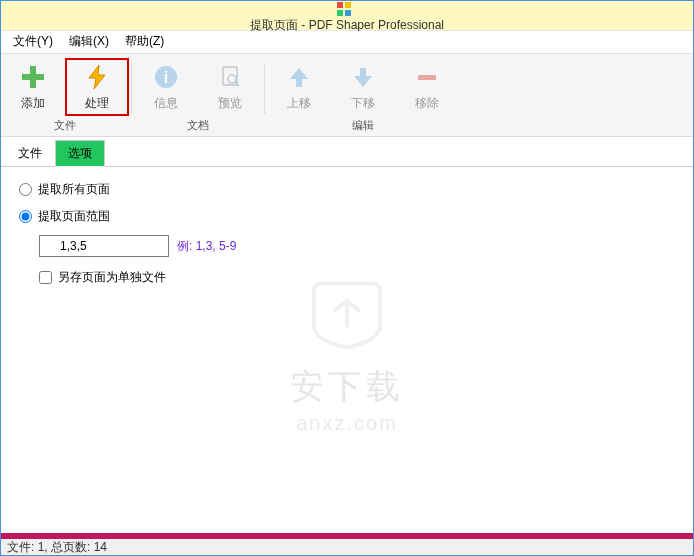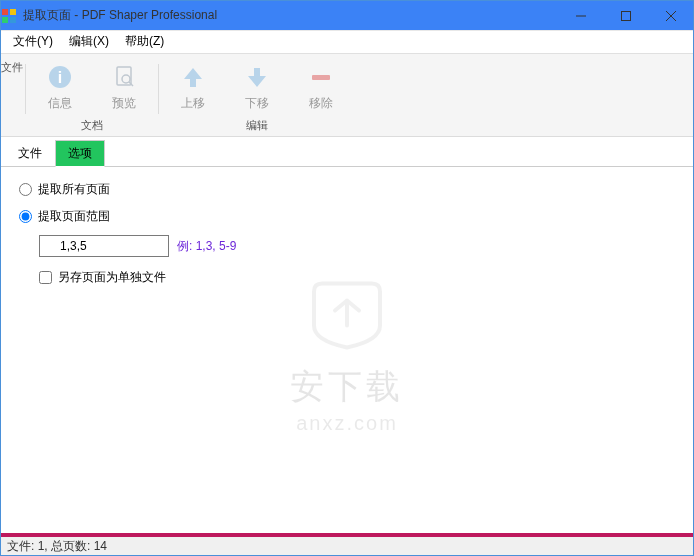--- a/index.html
+++ b/index.html
@@ -1,21 +1,21 @@
 <!DOCTYPE html>
 <html><head>
 <meta charset="utf-8">
 <style>
 * { margin: 0; padding: 0; box-sizing: border-box; font-family: "Microsoft YaHei", "Segoe UI", sans-serif; }
 body { background: #fff; width: 694px; height: 556px; position: relative; overflow: hidden; }
 
 .window { border: 1px solid #4a90d9; width: 694px; height: 556px; background: #fff; display: flex; flex-direction: column; }
 
 
-.titlebar { height: 30px; background: #3b82f6; display: flex; align-items: center; border-bottom: 1px solid #e8e8e8; }
+.titlebar { height: 30px; background: #fef9c3; display: flex; align-items: center; border-bottom: 1px solid #e8e8e8; flex-direction: column; }
 .titlebar .app-icon { width: 16px; height: 16px; margin-right: 6px; }
 .titlebar .title { font-size: 12px; color: #333; flex: 1; }
 .titlebar .win-controls { display: flex; }
 .titlebar .win-btn { width: 45px; height: 29px; display: flex; align-items: center; justify-content: center; color: #333; }
 
 
 .menubar { height: 22px; display: flex; align-items: flex-start; padding-left: 4px; font-size: 12px; background: #fff; }
 .menubar .menu-item { padding: 2px 8px; cursor: default; }
 
 
@@ -45,21 +45,21 @@
 .check-row { display: flex; align-items: center; margin-left: 20px; }
 .check-row input[type=checkbox] { margin-right: 6px; }
 
 
 .watermark { position: absolute; left: 50%; top: 50%; transform: translate(-50%, -50%); opacity: 0.12; pointer-events: none; text-align: center; }
 .watermark .wm-icon { width: 90px; height: 90px; margin: 0 auto 8px; }
 .watermark .wm-text1 { font-size: 34px; color: #333; font-weight: 500; letter-spacing: 4px; }
 .watermark .wm-text2 { font-size: 20px; color: #555; letter-spacing: 2px; margin-top: 2px; }
 
 
-.statusbar { height: 22px; background: #f0f0f0; border-top: 4px solid #be185d; font-size: 12px; display: flex; align-items: center; padding-left: 6px; color: #333; }
+.statusbar { height: 22px; background: #f0f0f0; border-top: 6px solid #be185d; font-size: 12px; display: flex; align-items: center; padding-left: 6px; color: #333; }
 </style>
 </head>
 <body>
 
 <div class="window">
 
   <div class="titlebar">
     <span class="app-icon">
       <svg viewBox="0 0 16 16">
           <rect x="1" y="1" width="6" height="6" fill="#e74c3c"></rect>
@@ -90,20 +90,39 @@
   </div>
 
   <div class="menubar">
     <div class="menu-item">文件(Y)</div>
     <div class="menu-item">编辑(X)</div>
     <div class="menu-item">帮助(Z)</div>
   </div>
 
   <div class="toolbar">
     <div class="tool-group">
+      <div class="group-items">
+        <div class="tool-btn">
+          <span class="icon">
+            <svg viewBox="0 0 28 28">
+                <rect x="11" y="3" width="6" height="22" fill="#5cb85c"></rect>
+                <rect x="3" y="11" width="22" height="6" fill="#5cb85c"></rect>
+              </svg>
+          </span>
+          <span class="label">添加</span>
+        </div>
+        <div class="tool-btn highlighted">
+          <span class="icon">
+            <svg viewBox="0 0 28 28">
+                <polygon points="16,2 6,15 13,15 11,26 22,12 15,12" fill="#f5b800" stroke="#d88800" stroke-width="1"></polygon>
+              </svg>
+          </span>
+          <span class="label">处理</span>
+        </div>
+      </div>
       <div class="group-label">文件</div>
     </div>
     <div class="group-sep"></div>
     <div class="tool-group">
       <div class="group-items">
         <div class="tool-btn disabled">
           <span class="icon">
             <svg viewBox="0 0 28 28">
                 <circle cx="14" cy="14" r="11" fill="#b8d4ea"></circle>
                 <text x="14" y="20" text-anchor="middle" font-size="16" font-weight="bold" fill="#fff" font-family="serif">i</text>

